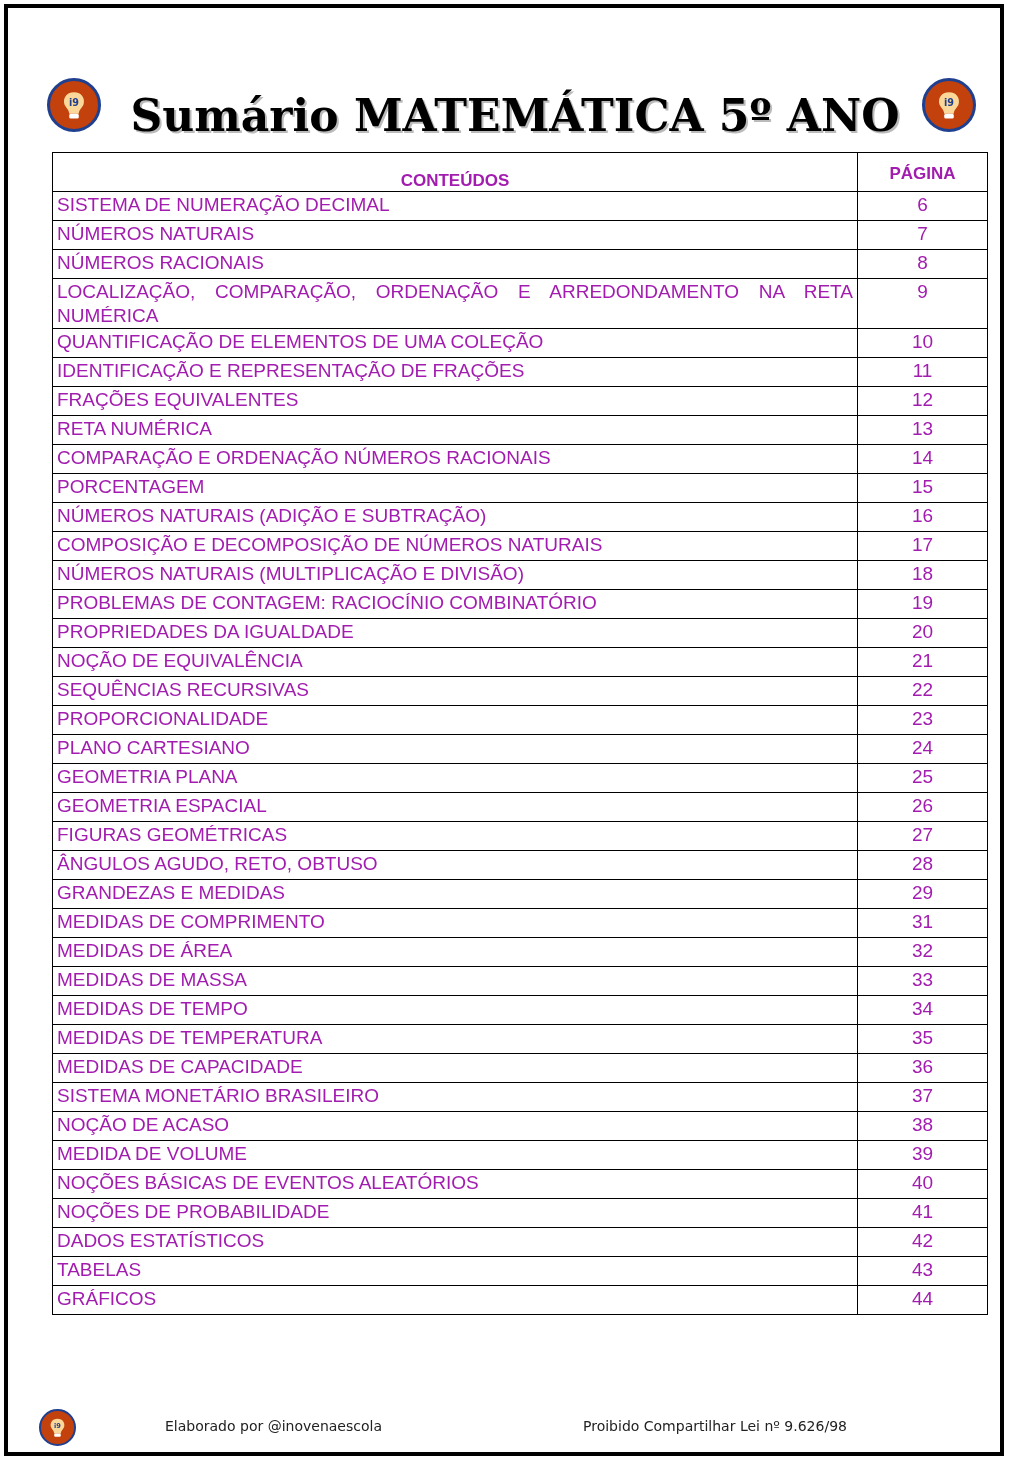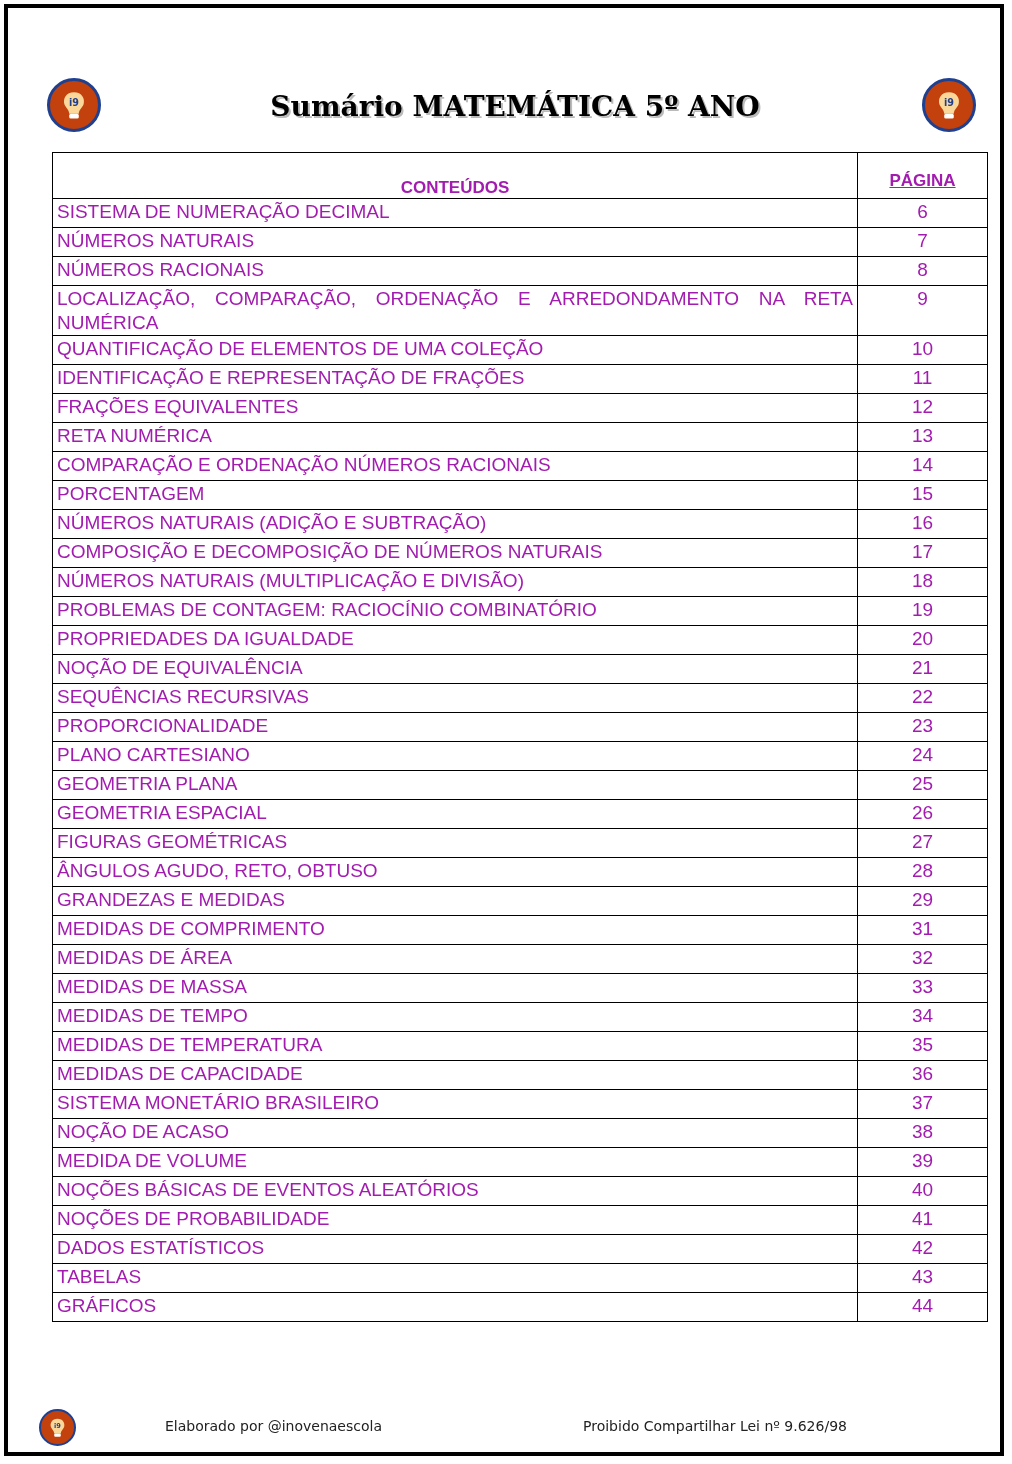--- a/index.html
+++ b/index.html
@@ -11,39 +11,39 @@
     .logo {
       position: absolute; width: 54px; height: 54px; border-radius: 50%;
       background: #c2410c; border: 3px solid #1f3f8f; box-sizing: border-box;
     }
     .logo svg { width: 100%; height: 100%; display: block; }
     .logo-left { left: 47px; top: 78px; }
     .logo-right { left: 922px; top: 78px; }
     .logo-footer { left: 39px; top: 1409px; width: 37px; height: 37px; border-width: 2px; }
     .title {
       position: absolute; left: 130px; top: 90px; width: 770px; text-align: center;
-      font-family: "DejaVu Serif", serif; font-weight: bold; font-size: 28px;
+      font-family: "DejaVu Serif", serif; font-weight: bold; font-size: 44px;
       color: #000; letter-spacing: 0px; white-space: nowrap;
       text-shadow: 2px 2px 0 #bbb;
     }
     table.toc {
       position: absolute; left: 52px; top: 152px; width: 935px;
       border-collapse: collapse; table-layout: fixed;
       font-family: "Liberation Sans", sans-serif; color: #a21caf;
     }
     table.toc col.c1 { width: 805px; }
     table.toc col.c2 { width: 130px; }
     table.toc th, table.toc td {
       border: 1px solid #000; padding: 0 4px; vertical-align: top;
     }
     table.toc th {
       font-weight: bold; font-size: 17px; height: 27px; text-align: center;
       vertical-align: bottom; padding-bottom: 0;
     }
-    table.toc th.page-col { vertical-align: top; padding-top: 18px; text-decoration: underline; }
+    table.toc th.page-col { vertical-align: top; padding-top: 11px; }
     table.toc td { font-size: 19px; height: 27px; line-height: 24px; padding-top: 1px; }
     table.toc td.topic { text-align: justify; margin-left: 10px; }
     table.toc td.page { text-align: center; }
     .footer-text {
       position: absolute; top: 1418px; font-family: "DejaVu Sans", sans-serif;
       font-size: 14px; color: #222; white-space: nowrap;
     }
     .footer-left { left: 165px; }
     .footer-right { left: 583px; }
   </style>

